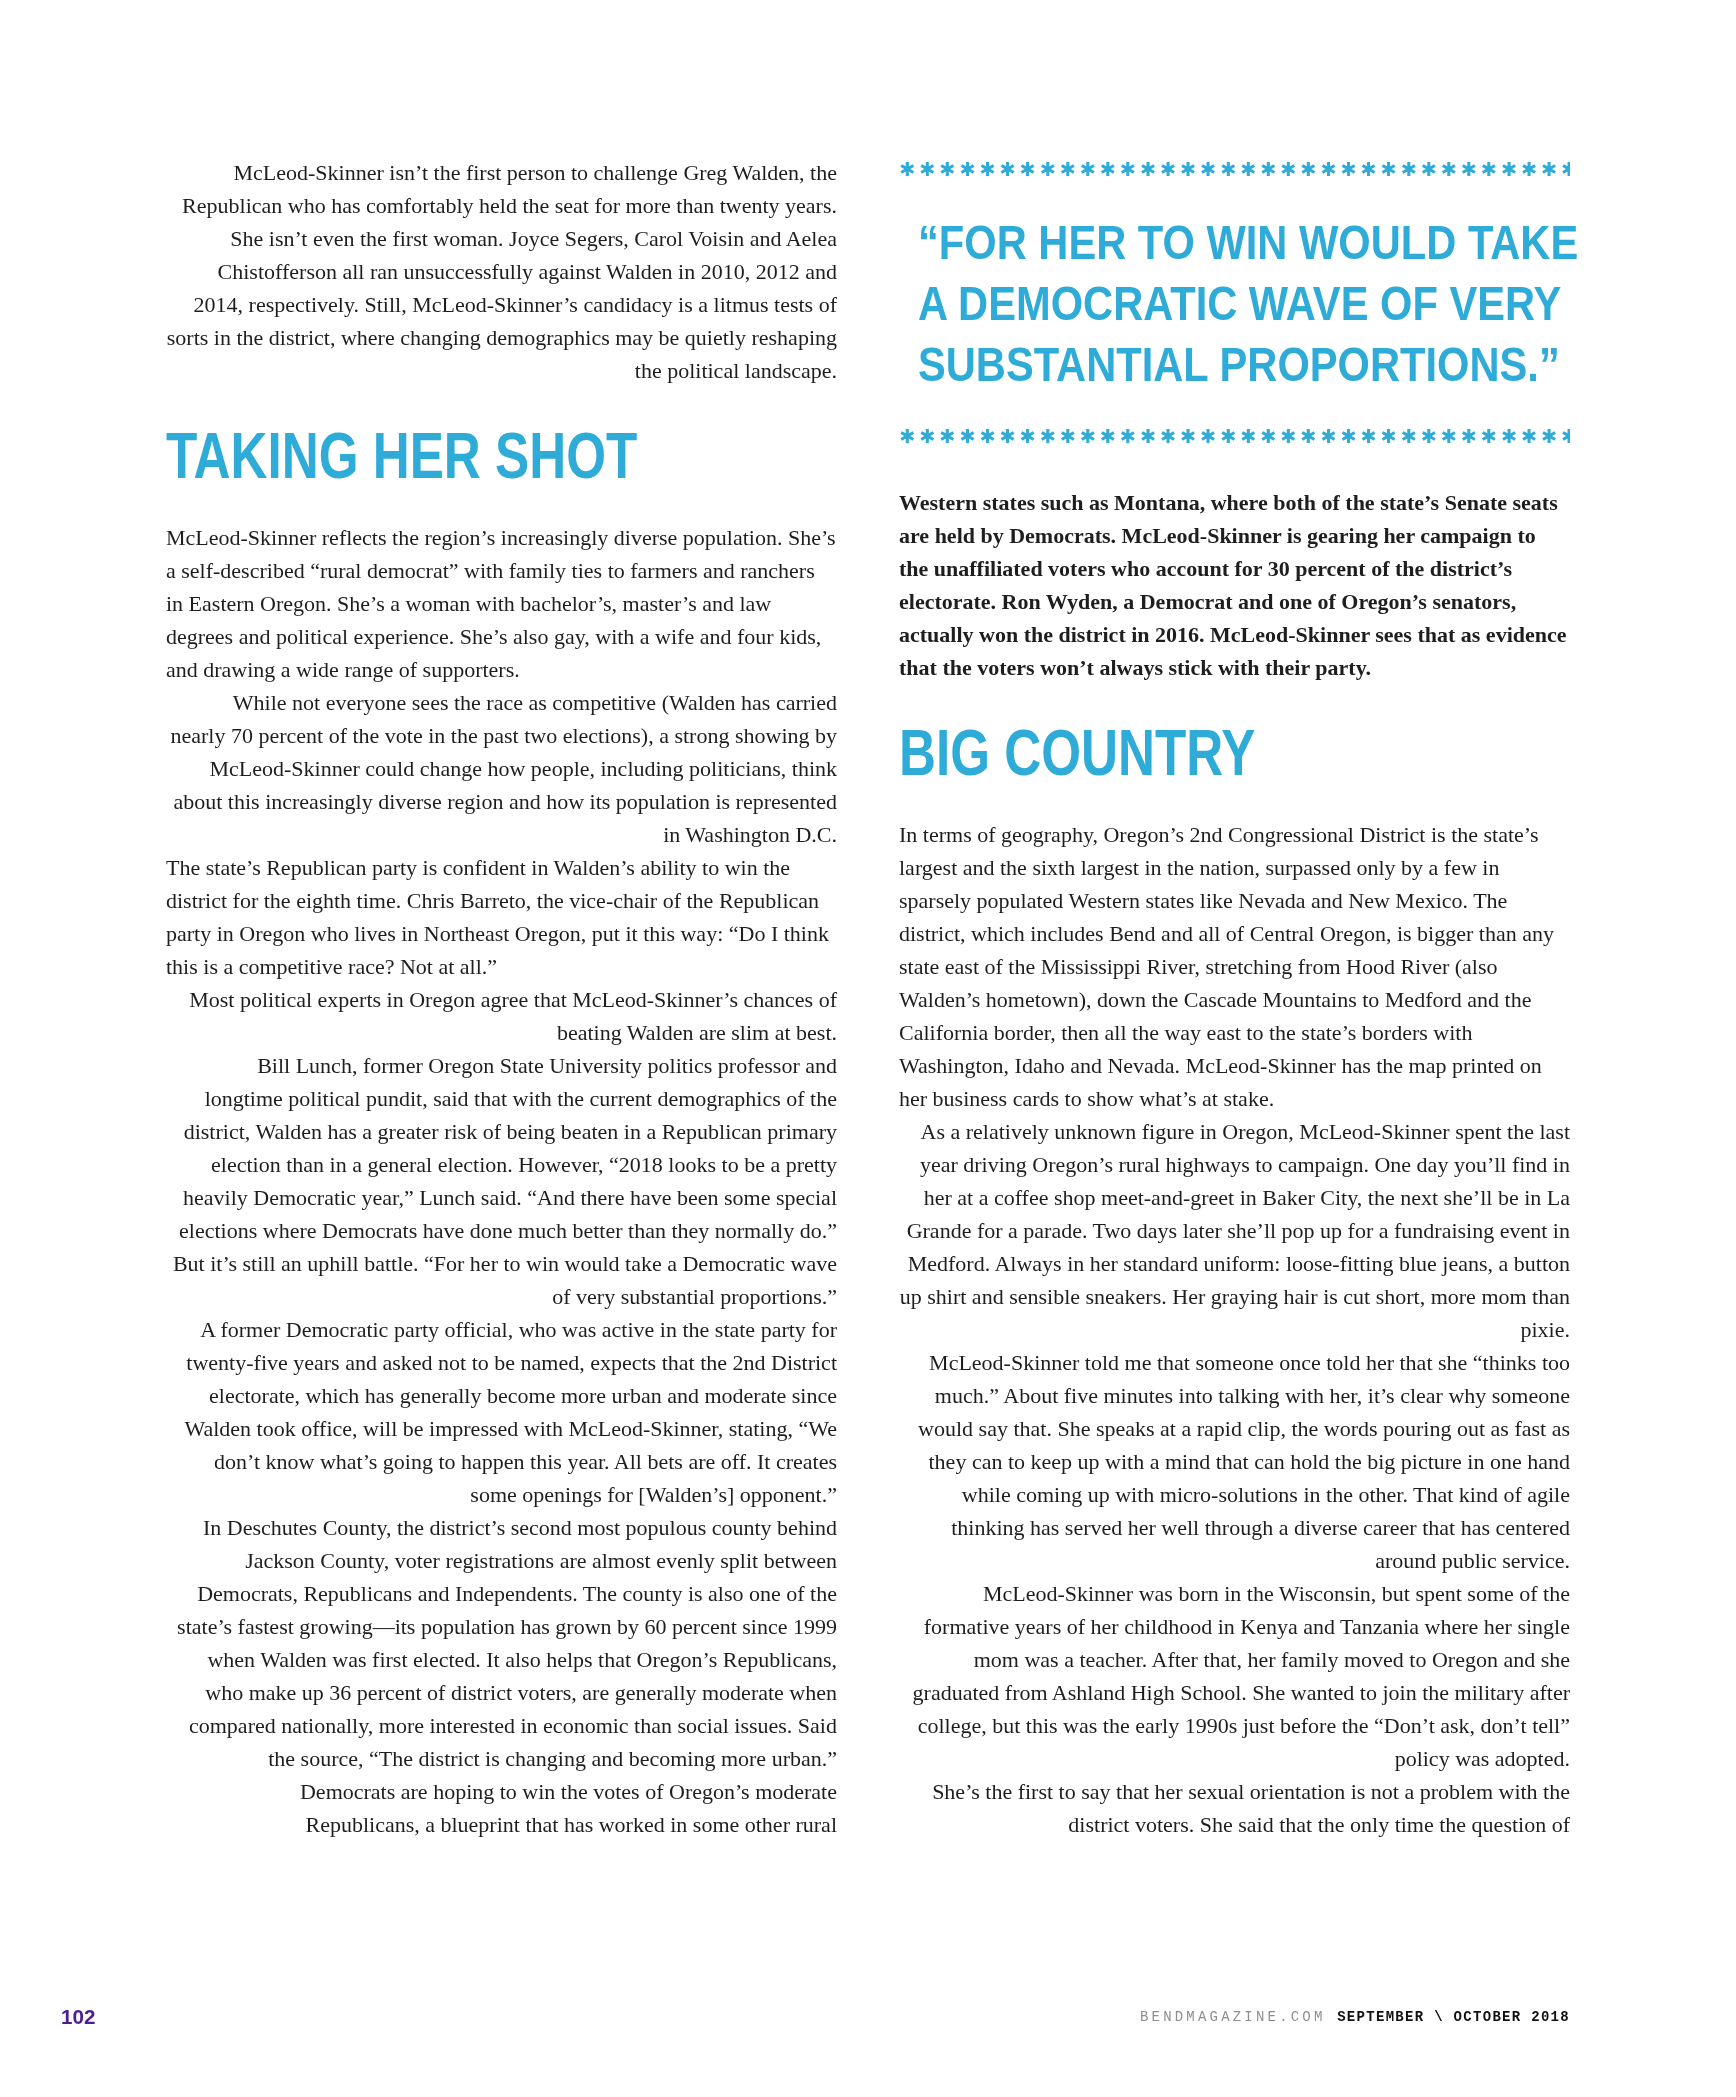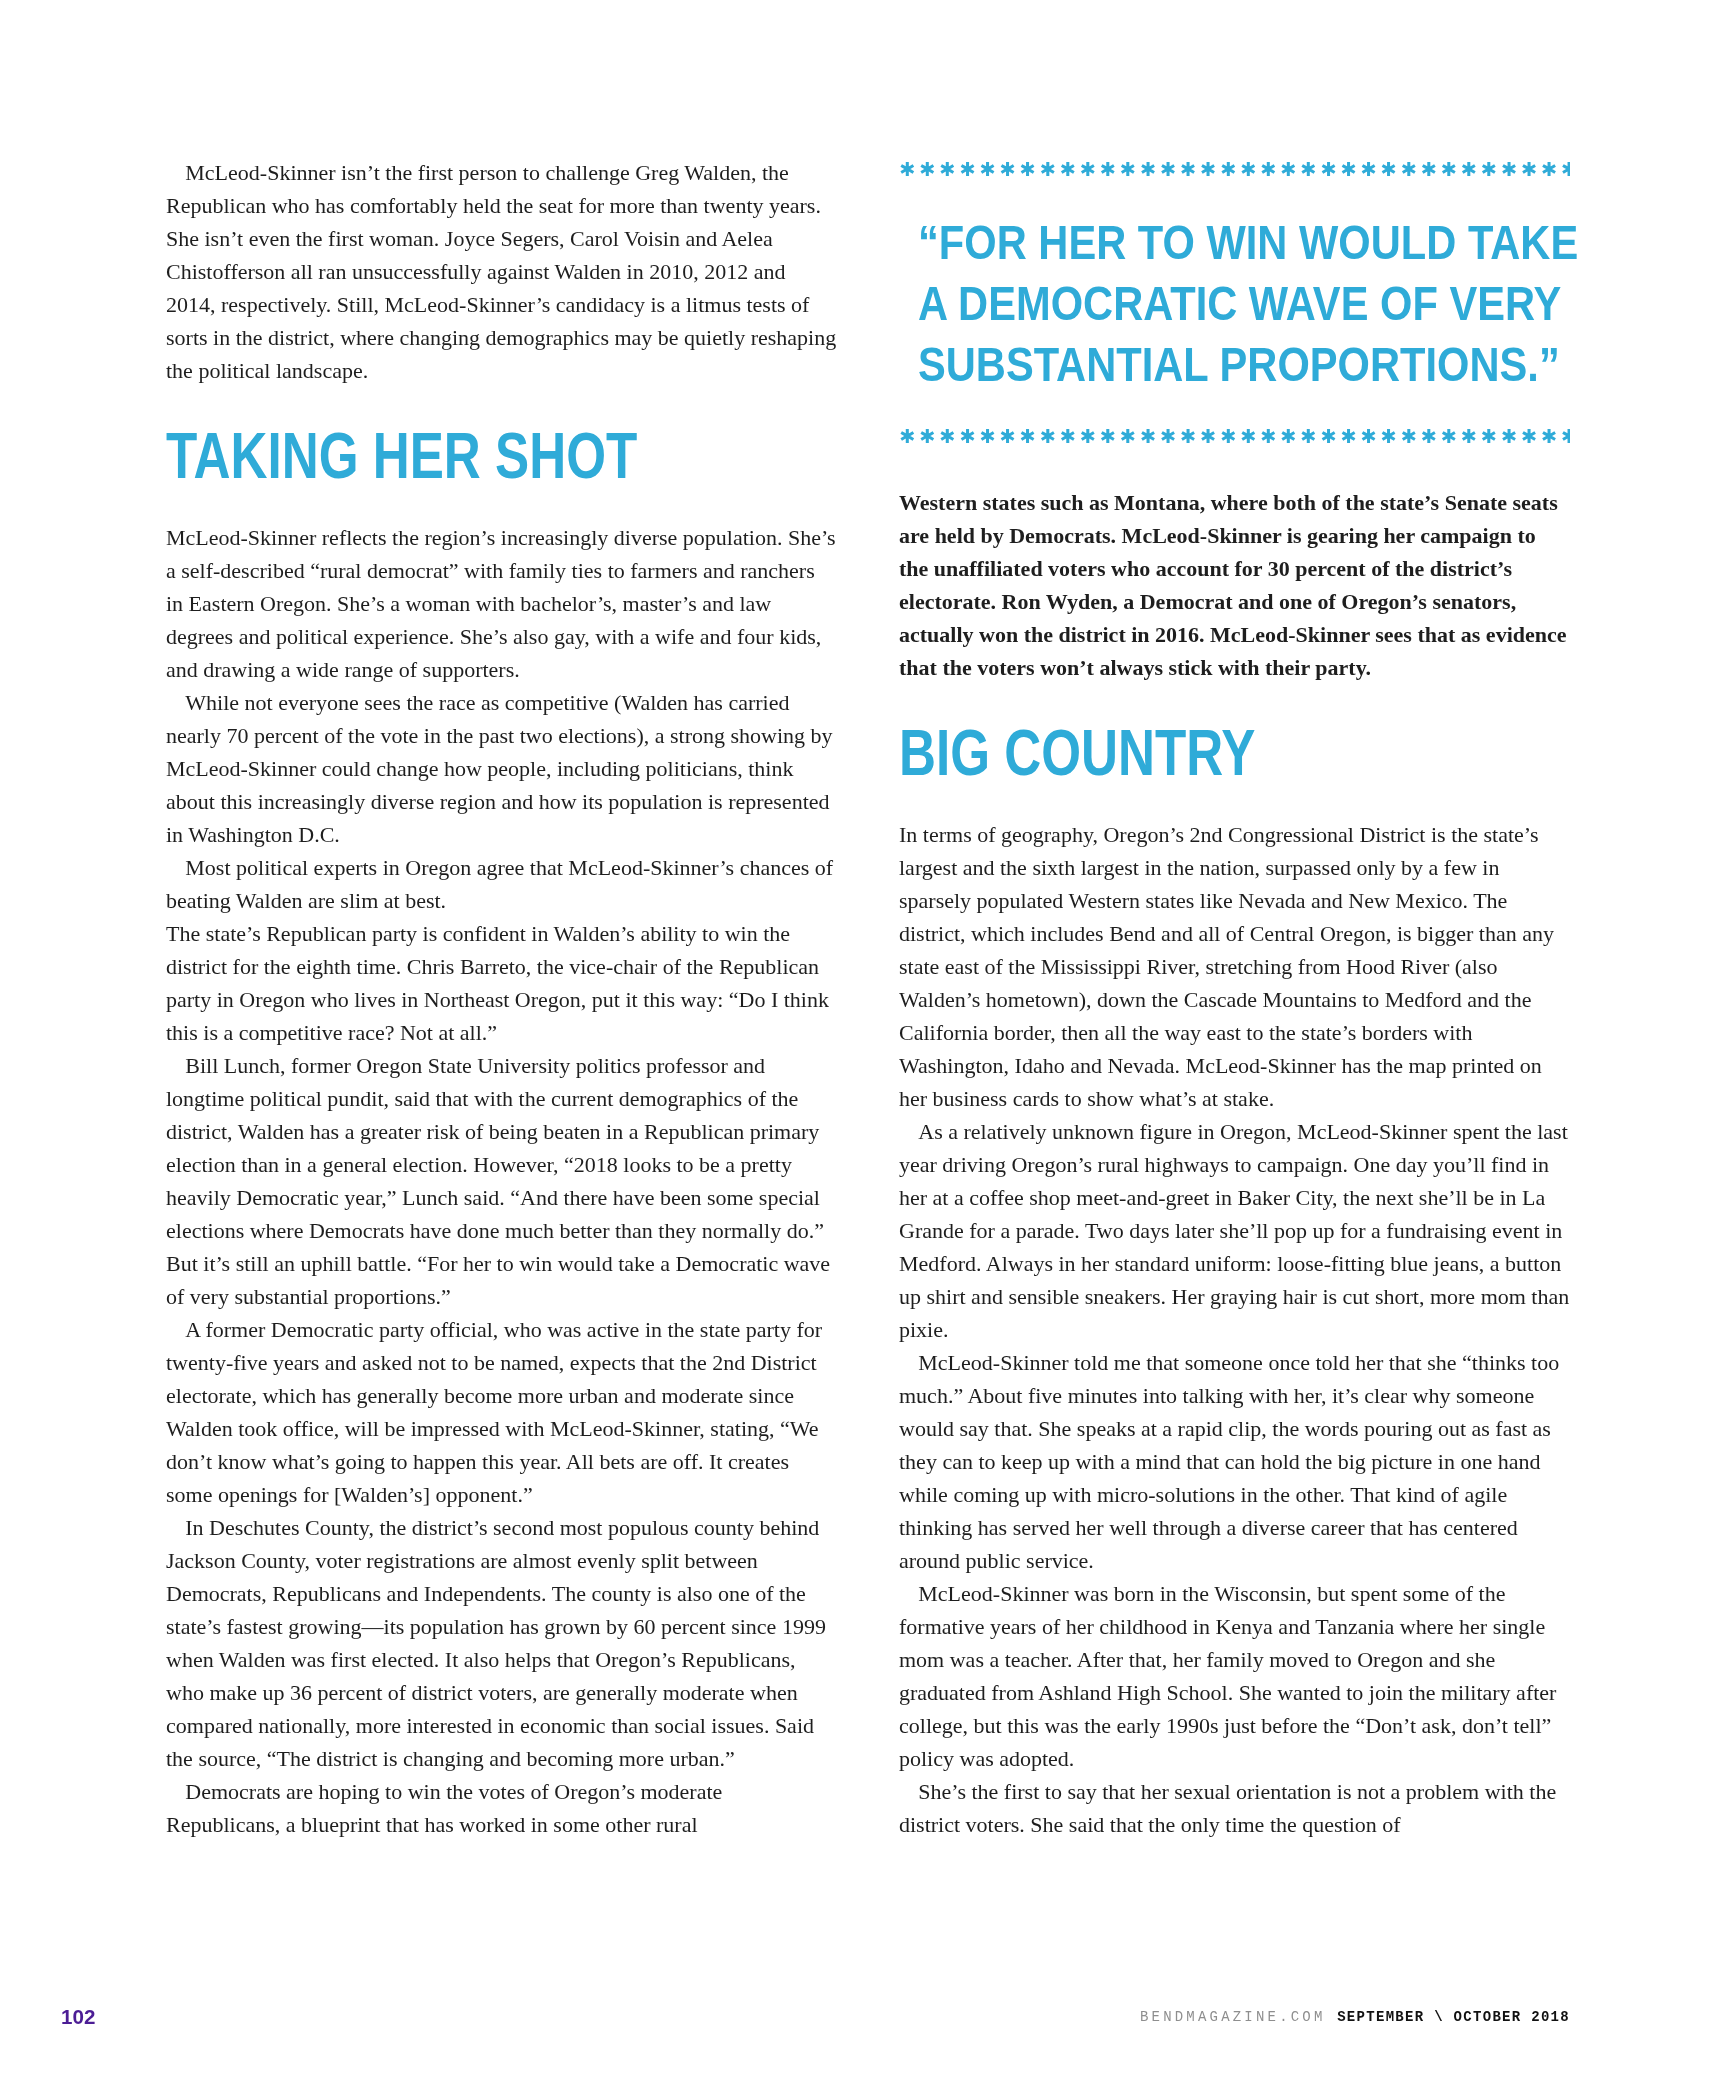--- a/index.html
+++ b/index.html
@@ -23,21 +23,21 @@
   }
   .col { width: 671px; }
 
   .body-para {
     margin: 0;
     font-size: 22px;
     line-height: 33px;
     color: #1e1e1e;
     text-align: left;
   }
-  .body-para.indent { text-indent: 19.3px; }
+  .body-para.indent { text-indent: 19.3px; text-align: right; }
 
   .section-heading {
     margin: 37px 0 33px 0;
     font-family: "Liberation Sans", "DejaVu Sans", sans-serif;
     font-weight: 700;
     font-size: 64px;
     line-height: 64px;
     letter-spacing: 0px;
     color: #2fabd8;
     transform: scaleX(0.80);
@@ -113,22 +113,22 @@
 <div class="page">
 
   <div class="content">
 
     <div class="col">
       <p class="body-para indent">McLeod-Skinner isn’t the first person to challenge Greg Walden, the Republican who has comfortably held the seat for more than twenty years. She isn’t even the first woman. Joyce Segers, Carol Voisin and Aelea Chistofferson all ran unsuccessfully against Walden in 2010, 2012 and 2014, respectively. Still, McLeod-Skinner’s candidacy is a litmus tests of sorts in the district, where changing demographics may be quietly reshaping the political landscape.</p>
       <h2 class="section-heading">TAKING HER SHOT</h2>
       <div id="left-paras">
           <p class="body-para">McLeod-Skinner reflects the region’s increasingly diverse population. She’s a self-described “rural democrat” with family ties to farmers and ranchers in Eastern Oregon. She’s a woman with bachelor’s, master’s and law degrees and political experience. She’s also gay, with a wife and four kids, and drawing a wide range of supporters.</p>
           <p class="body-para indent">While not everyone sees the race as competitive (Walden has carried nearly 70 percent of the vote in the past two elections), a strong showing by McLeod-Skinner could change how people, including politicians, think about this increasingly diverse region and how its population is represented in Washington D.C.</p>
+          <p class="body-para">The state’s Republican party is confident in Walden’s ability to win the district for the eighth time. Chris Barreto, the vice-chair of the Republican party in Oregon who lives in Northeast Oregon, put it this way: “Do I think this is a competitive race? Not at all.”</p>
           <p class="body-para indent">Most political experts in Oregon agree that McLeod-Skinner’s chances of beating Walden are slim at best.</p>
-          <p class="body-para">The state’s Republican party is confident in Walden’s ability to win the district for the eighth time. Chris Barreto, the vice-chair of the Republican party in Oregon who lives in Northeast Oregon, put it this way: “Do I think this is a competitive race? Not at all.”</p>
           <p class="body-para indent">Bill Lunch, former Oregon State University politics professor and longtime political pundit, said that with the current demographics of the district, Walden has a greater risk of being beaten in a Republican primary election than in a general election. However, “2018 looks to be a pretty heavily Democratic year,” Lunch said. “And there have been some special elections where Democrats have done much better than they normally do.” But it’s still an uphill battle. “For her to win would take a Democratic wave of very substantial proportions.”</p>
           <p class="body-para indent">A former Democratic party official, who was active in the state party for twenty-five years and asked not to be named, expects that the 2nd District electorate, which has generally become more urban and moderate since Walden took office, will be impressed with McLeod-Skinner, stating, “We don’t know what’s going to happen this year. All bets are off. It creates some openings for [Walden’s] opponent.”</p>
           <p class="body-para indent">In Deschutes County, the district’s second most populous county behind Jackson County, voter registrations are almost evenly split between Democrats, Republicans and Independents. The county is also one of the state’s fastest growing—its population has grown by 60 percent since 1999 when Walden was first elected. It also helps that Oregon’s Republicans, who make up 36 percent of district voters, are generally moderate when compared nationally, more interested in economic than social issues. Said the source, “The district is changing and becoming more urban.”</p>
           <p class="body-para indent">Democrats are hoping to win the votes of Oregon’s moderate Republicans, a blueprint that has worked in some other rural</p>
         </div>
     </div>
 
     <div class="col">
       <div class="stars top">✱✱✱✱✱✱✱✱✱✱✱✱✱✱✱✱✱✱✱✱✱✱✱✱✱✱✱✱✱✱✱✱✱✱✱✱</div>
       <div class="pull-quote">“FOR HER TO WIN WOULD TAKE A DEMOCRATIC WAVE OF VERY SUBSTANTIAL PROPORTIONS.”</div>

